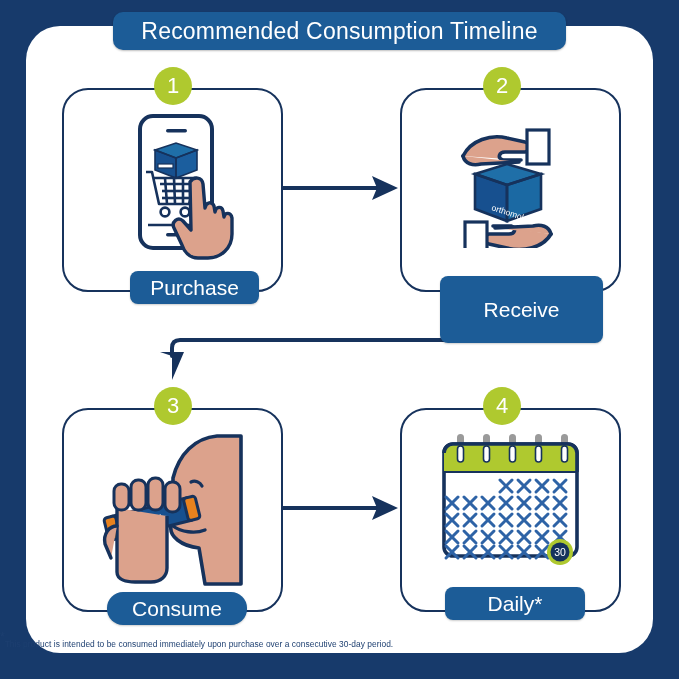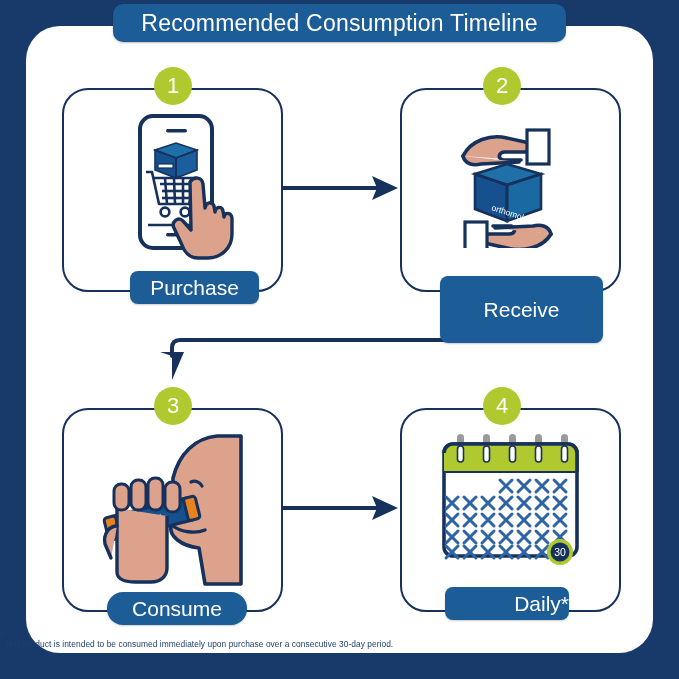--- a/index.html
+++ b/index.html
@@ -18,21 +18,21 @@
   }
   .panel{
     position:absolute;left:26px;top:26px;
     width:627px;height:627px;
     background:#ffffff;
     border-radius:34px;
   }
 
   
   .title-pill{
-    position:absolute;left:113px;top:4px;
+    position:absolute;left:113px;top:12px;
     width:453px;height:38px;
     background:#1C5C97;
     border-radius:10px;
     display:flex;align-items:center;justify-content:center;
     box-shadow:0 1px 2px rgba(0,0,0,.25);
   }
   .title-pill span{
     color:#ffffff;font-size:23px;letter-spacing:.2px;
     white-space:nowrap;font-weight:400;
   }
@@ -72,21 +72,21 @@
     border-radius:8px;
     display:flex;align-items:center;justify-content:center;
     padding:0 16px;
     z-index:7;
     box-shadow:0 1px 2px rgba(0,0,0,.2);
   }
   .label-pill span{color:#fff;font-size:21px;white-space:nowrap;}
   #pill1{left:107px;top:271px;width:129px;padding:0;margin-left:23px;}
   #pill2{left:440px;top:276px;width:129px;padding:17px;}
   #pill3{left:107px;top:592px;width:140px;padding:0;border-radius:16px;}
-  #pill4{left:445px;top:587px;width:124px;padding:0;justify-content:flex-end;}
+  #pill4{left:445px;top:587px;width:140px;padding:0;}
 
   
   .conn{position:absolute;z-index:2;}
 
   
   .footnote{
     position:absolute;left:0;top:630px;width:576px;
     text-align:left;
   }
   .footnote .ast{font-size:12px;vertical-align:super;color:#1d3f70;}

